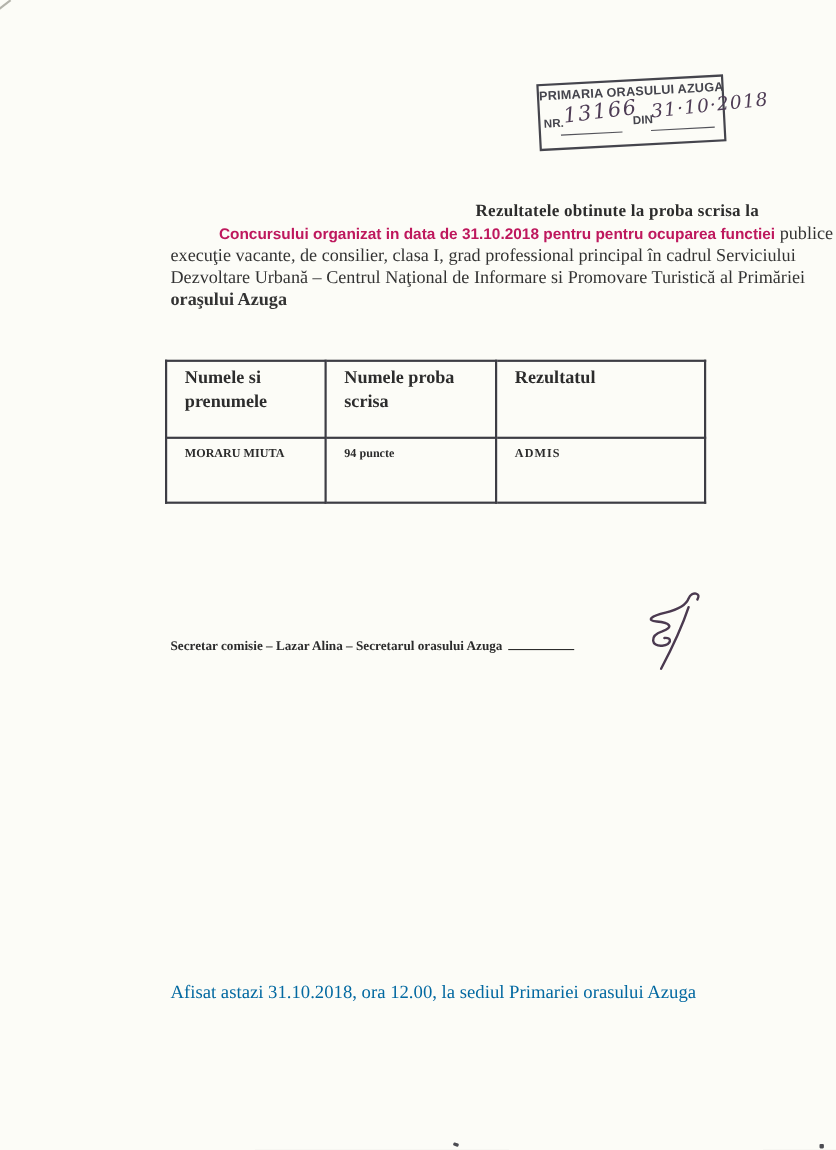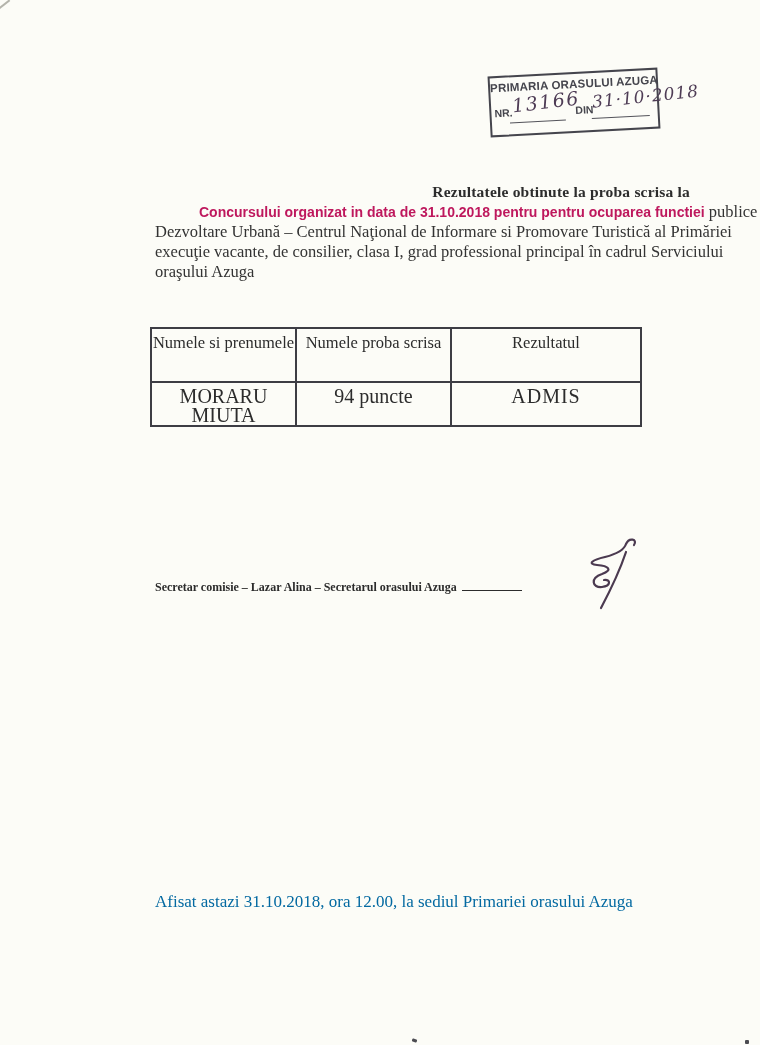--- a/index.html
+++ b/index.html
@@ -31,36 +31,36 @@
   #doc-title{
     position:absolute;left:140px;top:183px;width:550px;text-align:right;
     font-weight:bold;font-size:15.5px;color:#2c2c2c;letter-spacing:.2px;
   }
   #intro{position:absolute;left:155px;top:202px;width:550px;font-size:16.5px;color:#333;}
   .para-line{
     height:20px;line-height:20px;text-align:justify;text-align-last:justify;
     white-space:nowrap;
   }
   .para-line.first{padding-left:44px;width:506px;}
-  .para-line.last{text-align:left;text-align-last:left;}
+  .para-line.last{text-align:left;text-align-last:left;font-weight:bold;}
   .bold-sans{
     font-family:"Liberation Sans",sans-serif;font-weight:bold;font-size:14px;
     color:#be185d;
   }
   
   #results-table{
     position:absolute;left:150px;top:327px;border-collapse:collapse;
     table-layout:fixed;width:490px;
   }
   #results-table th,#results-table td{
-    border:2px solid #3d3d44;text-align:center;vertical-align:top;
-    font-weight:normal;color:#2c2c2c;padding:0;
+    border:2px solid #3d3d44;text-align:left;vertical-align:top;
+    font-weight:bold;color:#2c2c2c;padding:16px;
   }
   #results-table th{font-size:16.5px;line-height:22px;height:49px;padding-top:3px;}
-  #results-table td{font-size:20px;line-height:19px;height:37px;padding-top:4px;}
+  #results-table td{font-size:11px;line-height:19px;height:37px;padding-top:4px;}
   td.cell-result{font-size:13.5px;letter-spacing:1px;padding-top:6px;margin-top:40px;}
   
   #secretar-line{
     position:absolute;left:155px;top:577px;font-weight:bold;font-size:12px;
     color:#2c2c2c;white-space:nowrap;text-align:right;
   }
   .sig-underline{
     display:inline-block;width:60px;height:13px;margin-left:5px;
     border-bottom:1.8px solid #2c2c2c;
   }
@@ -92,22 +92,22 @@
     <div class="stamp-line" style="left:18px;top:45px;width:56px;"></div>
     <div class="stamp-label" style="left:84px;top:30px;">DIN</div>
     <div class="stamp-hand" style="left:101px;top:16px;font-size:17px;letter-spacing:1px;color:#4e3c55;transform:rotate(-3deg);">31·10·2018</div>
     <div class="stamp-line" style="left:100px;top:45px;width:58px;"></div>
   </div>
 
   <div id="doc-title">Rezultatele obtinute la proba scrisa la</div>
 
   <div id="intro">
     <div class="para-line first"><span class="bold-sans">Concursului organizat in data de 31.10.2018 pentru pentru ocuparea functiei</span> <span>publice de</span></div>
+    <div class="para-line">execuţie vacante, de consilier, clasa I, grad professional principal în cadrul Serviciului</div>
     <div class="para-line">Dezvoltare Urbană – Centrul Naţional de Informare si Promovare Turistică al Primăriei</div>
-    <div class="para-line">execuţie vacante, de consilier, clasa I, grad professional principal în cadrul Serviciului</div>
     <div class="para-line last">oraşului Azuga</div>
   </div>
 
   <table id="results-table">
     <colgroup>
       <col style="width:145px">
         <col style="width:155px">
         <col style="width:190px">
     </colgroup>
     <thead>

